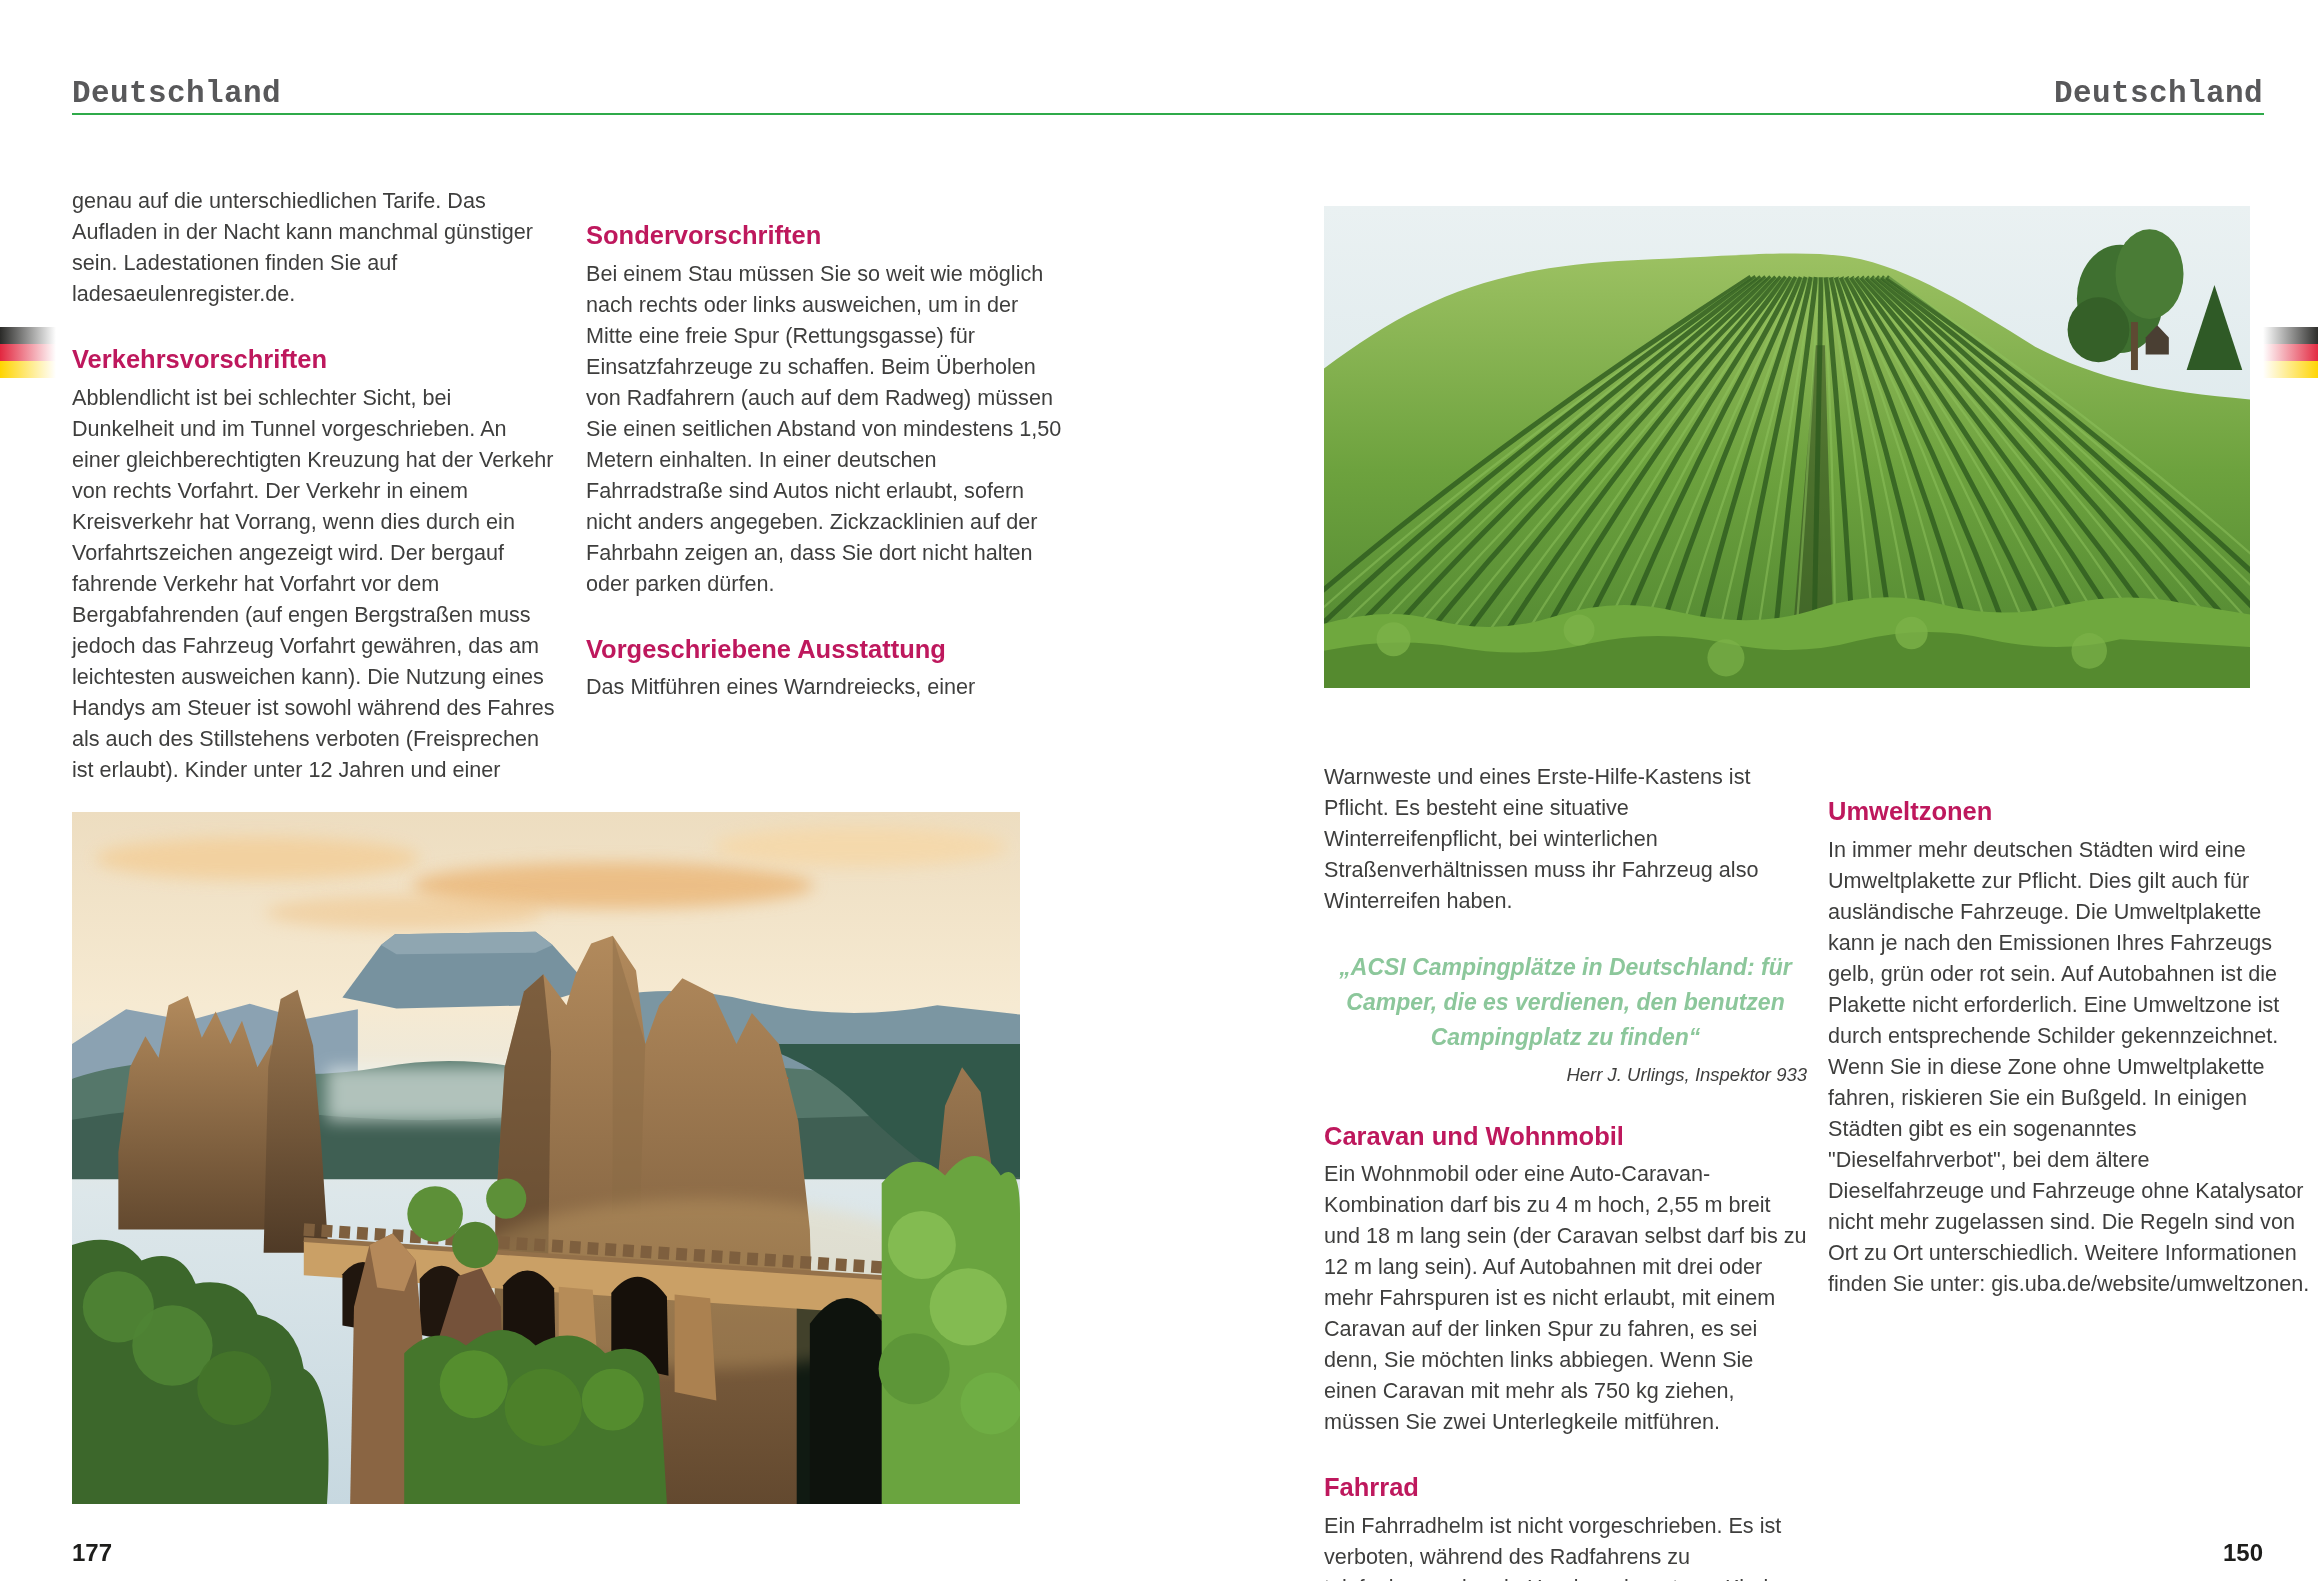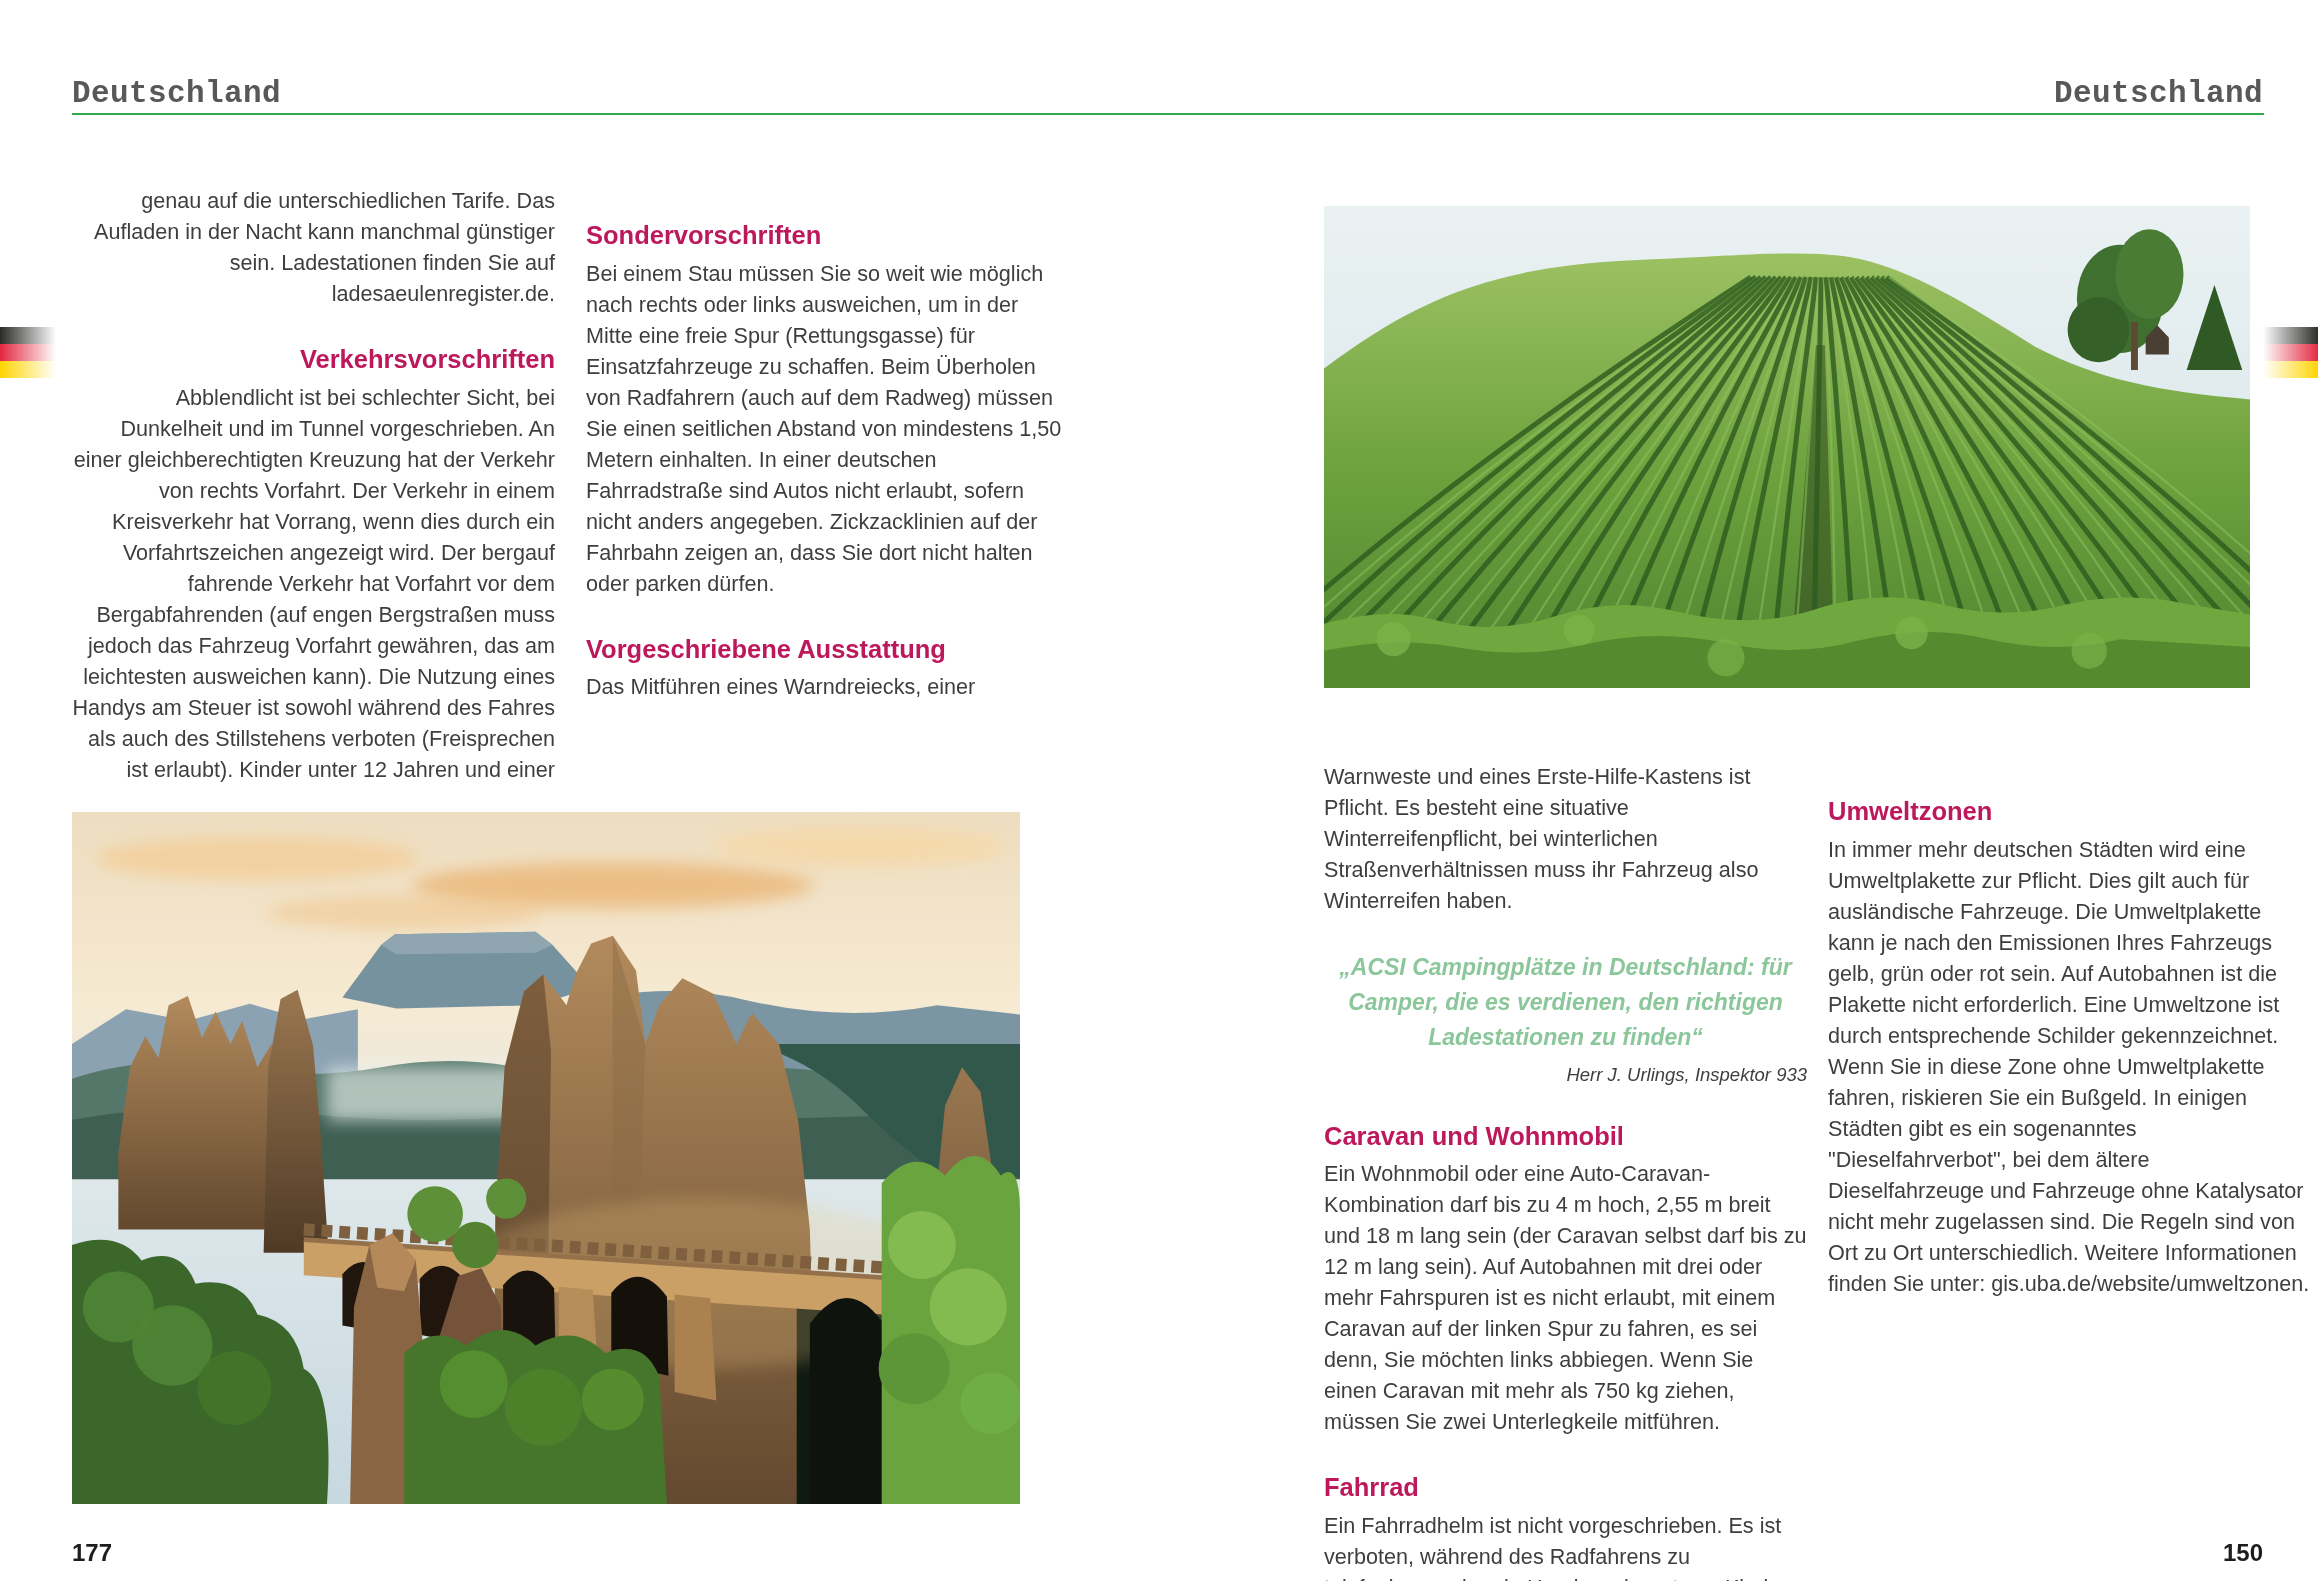--- a/index.html
+++ b/index.html
@@ -47,21 +47,21 @@
     <div class="s s1"></div>
     <div class="s s2"></div>
     <div class="s s3"></div>
   </div>
   <div class="flag flag-right">
     <div class="s s1"></div>
     <div class="s s2"></div>
     <div class="s s3"></div>
   </div>
 
-  <div class="col" style="left:72px;top:185px;text-align:right;">
+  <div class="col" style="left:72px;top:185px;">
     <p>genau auf die unterschiedlichen Tarife. Das Aufladen in der Nacht kann manchmal günstiger sein. Ladestationen finden Sie auf ladesaeulenregister.de.</p>
     <div class="h">Verkehrsvorschriften</div>
     <p>Abblendlicht ist bei schlechter Sicht, bei Dunkelheit und im Tunnel vorgeschrieben. An einer gleichberechtigten Kreuzung hat der Verkehr von rechts Vorfahrt. Der Verkehr in einem Kreisverkehr hat Vorrang, wenn dies durch ein Vorfahrtszeichen angezeigt wird. Der bergauf fahrende Verkehr hat Vorfahrt vor dem Bergabfahrenden (auf engen Bergstraßen muss jedoch das Fahrzeug Vorfahrt gewähren, das am leichtesten ausweichen kann). Die Nutzung eines Handys am Steuer ist sowohl während des Fahres als auch des Stillstehens verboten (Freisprechen ist erlaubt). Kinder unter 12 Jahren und einer</p>
   </div>
 
   <div class="col" style="left:586px;top:185px;">
     <div class="h">Sondervorschriften</div>
     <p>Bei einem Stau müssen Sie so weit wie möglich nach rechts oder links ausweichen, um in der Mitte eine freie Spur (Rettungsgasse) für Einsatzfahrzeuge zu schaffen. Beim Überholen von Radfahrern (auch auf dem Radweg) müssen Sie einen seitlichen Abstand von mindestens 1,50 Metern einhalten. In einer deutschen Fahrradstraße sind Autos nicht erlaubt, sofern nicht anders angegeben. Zickzacklinien auf der Fahrbahn zeigen an, dass Sie dort nicht halten oder parken dürfen.</p>
     <div class="h">Vorgeschriebene Ausstattung</div>
     <p>Das Mitführen eines Warndreiecks, einer</p>
@@ -242,21 +242,21 @@
         <circle cx="330" cy="548" r="20" fill="#7cb249" opacity=".8"></circle>
         <circle cx="520" cy="584" r="24" fill="#7cb249" opacity=".7"></circle>
         <circle cx="760" cy="552" r="21" fill="#7cb249" opacity=".8"></circle>
         <circle cx="990" cy="575" r="23" fill="#7cb249" opacity=".7"></circle>
       </g>
     </svg>
   </div>
 
   <div class="col" style="left:1324px;top:761px;">
     <p>Warnweste und eines Erste-Hilfe-Kastens ist Pflicht. Es besteht eine situative Winterreifenpflicht, bei winterlichen Straßenverhältnissen muss ihr Fahrzeug also Winterreifen haben.</p>
-    <div class="quote">„ACSI Campingplätze in Deutschland: für Camper, die es verdienen, den richtigen Ladestationen zu finden“</div>
+    <div class="quote">„ACSI Campingplätze in Deutschland: für Camper, die es verdienen, den benutzen Campingplatz zu finden“</div>
     <div class="quote-attr">Herr J. Urlings, Inspektor 933</div>
     <div class="h">Caravan und Wohnmobil</div>
     <p>Ein Wohnmobil oder eine Auto-Caravan-Kombination darf bis zu 4 m hoch, 2,55 m breit und 18 m lang sein (der Caravan selbst darf bis zu 12 m lang sein). Auf Autobahnen mit drei oder mehr Fahrspuren ist es nicht erlaubt, mit einem Caravan auf der linken Spur zu fahren, es sei denn, Sie möchten links abbiegen. Wenn Sie einen Caravan mit mehr als 750 kg ziehen, müssen Sie zwei Unterlegkeile mitführen.</p>
     <div class="h">Fahrrad</div>
     <p>Ein Fahrradhelm ist nicht vorgeschrieben. Es ist verboten, während des Radfahrens zu telefonieren oder ein Handy zu benutzen. Kinder bis zu</p>
   </div>
 
   <div class="col" style="left:1828px;top:761px;">
     <div class="h">Umweltzonen</div>
     <p>In immer mehr deutschen Städten wird eine Umweltplakette zur Pflicht. Dies gilt auch für ausländische Fahrzeuge. Die Umweltplakette kann je nach den Emissionen Ihres Fahrzeugs gelb, grün oder rot sein. Auf Autobahnen ist die Plakette nicht erforderlich. Eine Umweltzone ist durch entsprechende Schilder gekennzeichnet. Wenn Sie in diese Zone ohne Umweltplakette fahren, riskieren Sie ein Bußgeld. In einigen Städten gibt es ein sogenanntes "Dieselfahrverbot", bei dem ältere Dieselfahrzeuge und Fahrzeuge ohne Katalysator nicht mehr zugelassen sind. Die Regeln sind von Ort zu Ort unterschiedlich. Weitere Informationen finden Sie unter: gis.uba.de/website/umweltzonen.</p>

